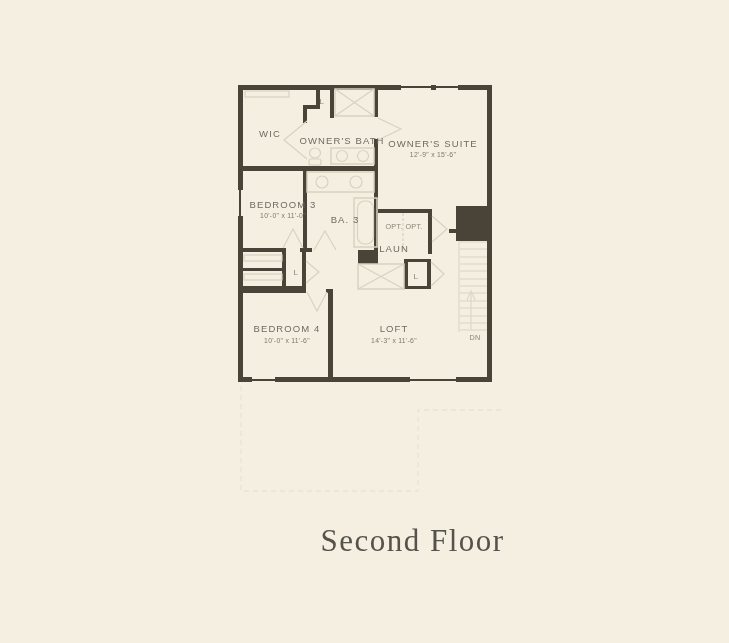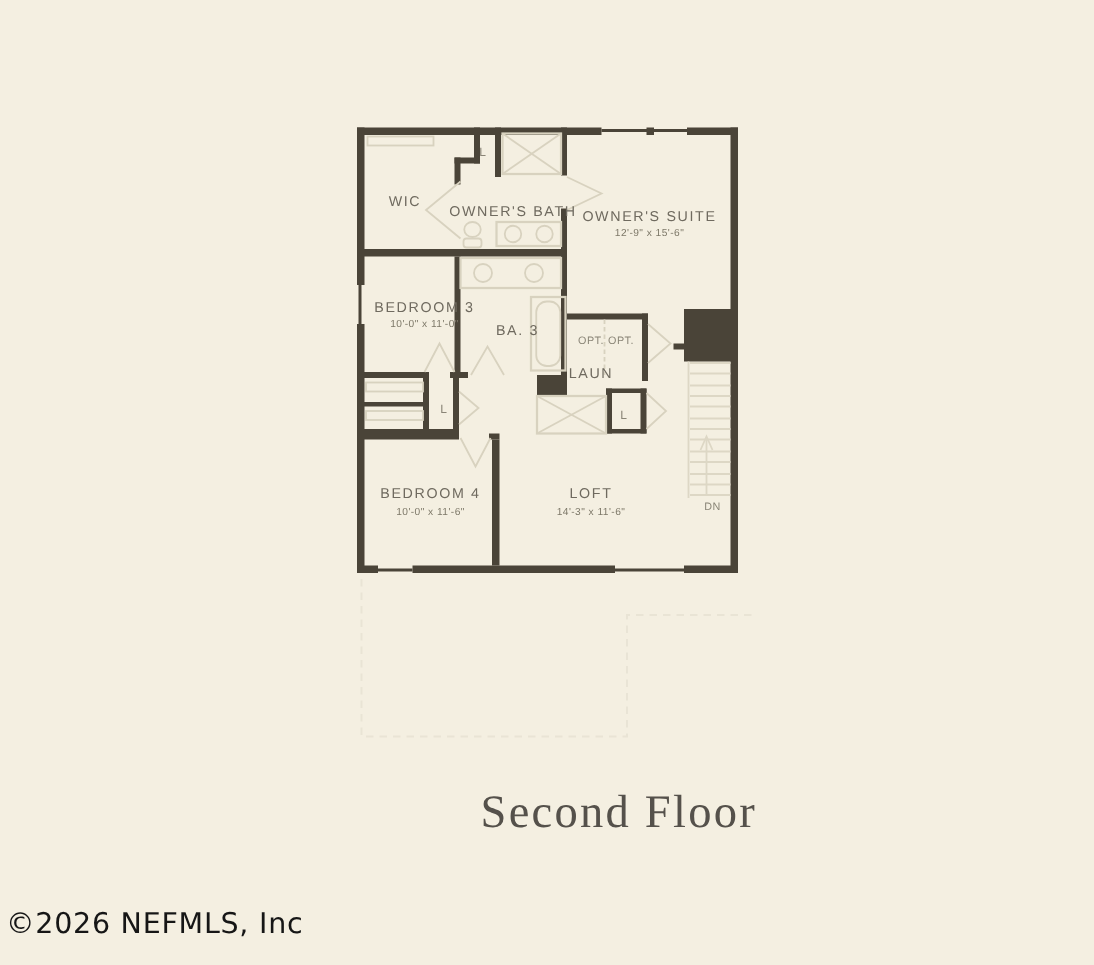--- a/index.html
+++ b/index.html
@@ -196,14 +196,13 @@
 
       <text class="opt-lbl" x="394" y="229">OPT.</text>
       <text class="opt-lbl" x="414" y="229">OPT.</text>
 
       <text class="opt-lbl" x="475" y="340">DN</text>
     </g>
   </svg>
 
   <div class="floor-title">Second Floor</div>
 
-  <div class="watermark">©2026 NEFMLS, Inc</div>
 </div>
 
 </body></html>

